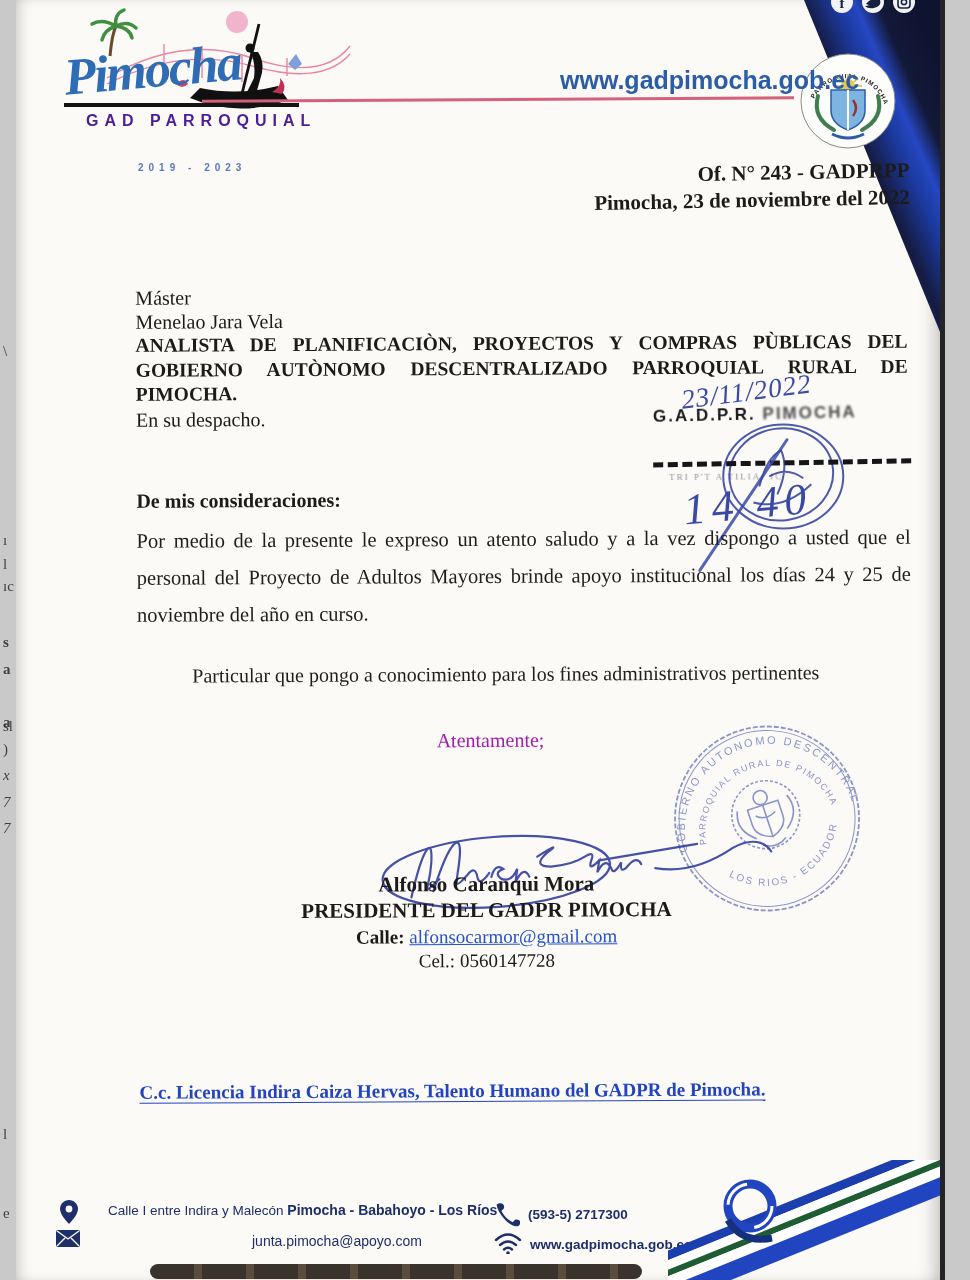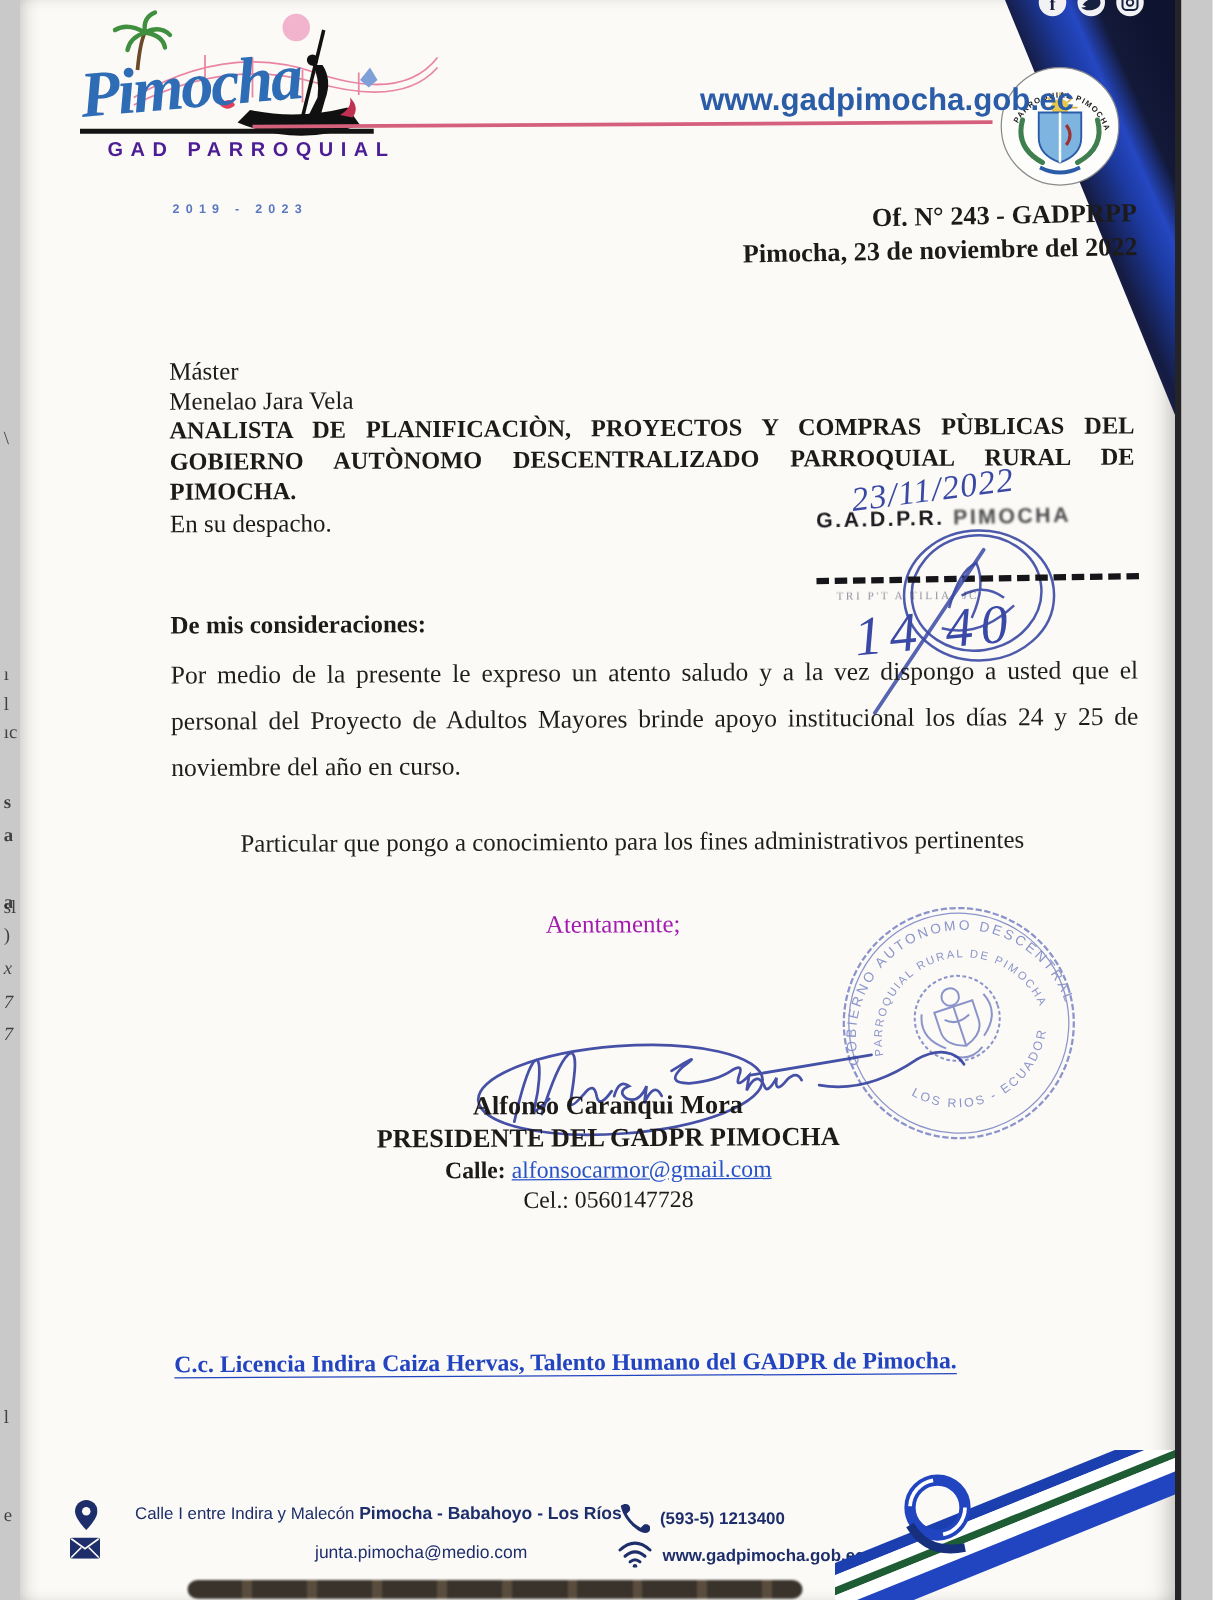--- a/index.html
+++ b/index.html
@@ -253,26 +253,26 @@
   <svg class="abs" style="left:44px;top:1200px" width="18" height="24" viewBox="0 0 18 24">
     <path d="M9 0 C 14 0 18 4 18 9 C 18 15 9 24 9 24 C 9 24 0 15 0 9 C 0 4 4 0 9 0 Z" fill="#1d2e6b"></path>
     <circle cx="9" cy="9" r="3.4" fill="#fbfaf6"></circle>
   </svg>
   <div class="abs foot addr"><span>Calle I  entre Indira y Malecón </span><b>Pimocha - Babahoyo - Los Ríos</b></div>
 
   <svg class="abs" style="left:40px;top:1230px" width="24" height="17" viewBox="0 0 24 17">
     <rect x="0" y="0" width="24" height="17" rx="2" fill="#1d2e6b"></rect>
     <path d="M1 1 L12 9 L23 1 M1 16 L9 8 M23 16 L15 8" stroke="#fbfaf6" stroke-width="1.4" fill="none"></path>
   </svg>
-  <div class="abs foot foot-mail">junta.pimocha@medio.com</div>
+  <div class="abs foot foot-mail">junta.pimocha@apoyo.com</div>
 
   <svg class="abs" style="left:478px;top:1203px" width="26" height="24" viewBox="0 0 32 30">
     <path d="M3 2 C 9 -2 14 2 12 7 L 9 10 C 12 16 17 21 23 24 L 26 21 C 31 19 35 24 31 28 C 24 34 5 16 3 2 Z" fill="#1d2e6b"></path>
   </svg>
-  <div class="abs foot foot-phone">(593-5) 1213400</div>
+  <div class="abs foot foot-phone">(593-5) 2717300</div>
 
   <svg class="abs" style="left:478px;top:1232px" width="28" height="22" viewBox="0 0 28 22">
     <g fill="none" stroke="#1d2e6b" stroke-width="2.4" stroke-linecap="round">
       <path d="M2 8 Q 14 -3 26 8"></path>
         <path d="M6 13 Q 14 6 22 13"></path>
         <path d="M10 17.5 Q 14 14 18 17.5"></path>
     </g>
     <circle cx="14" cy="21" r="1.8" fill="#1d2e6b"></circle>
   </svg>
   <div class="abs foot foot-site">www.gadpimocha.gob.ec</div>

